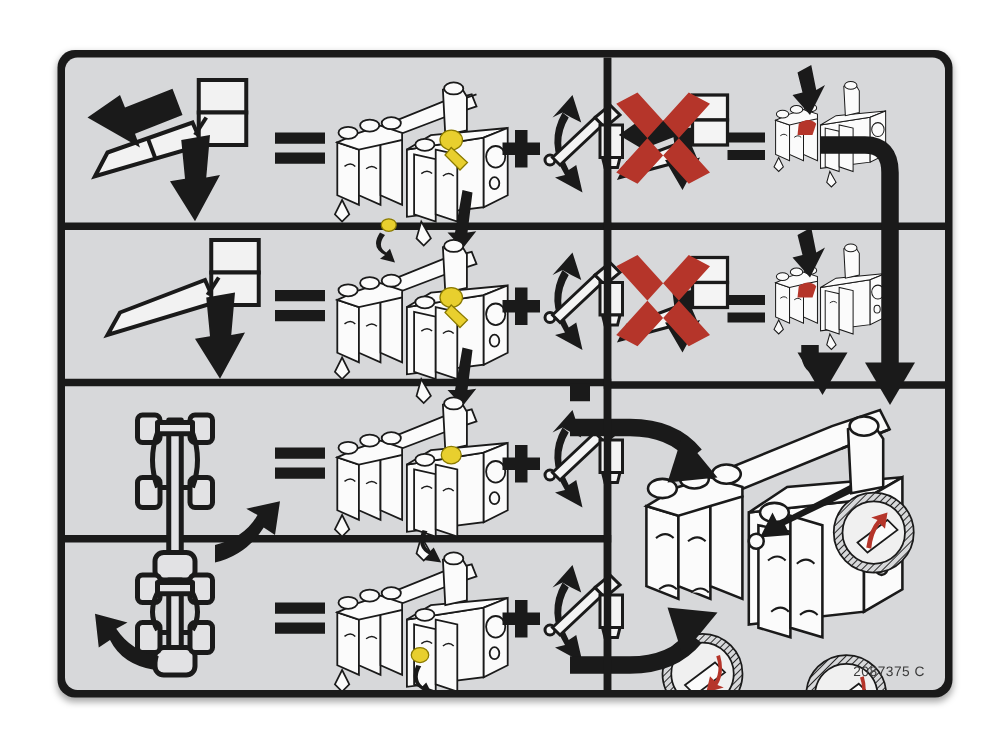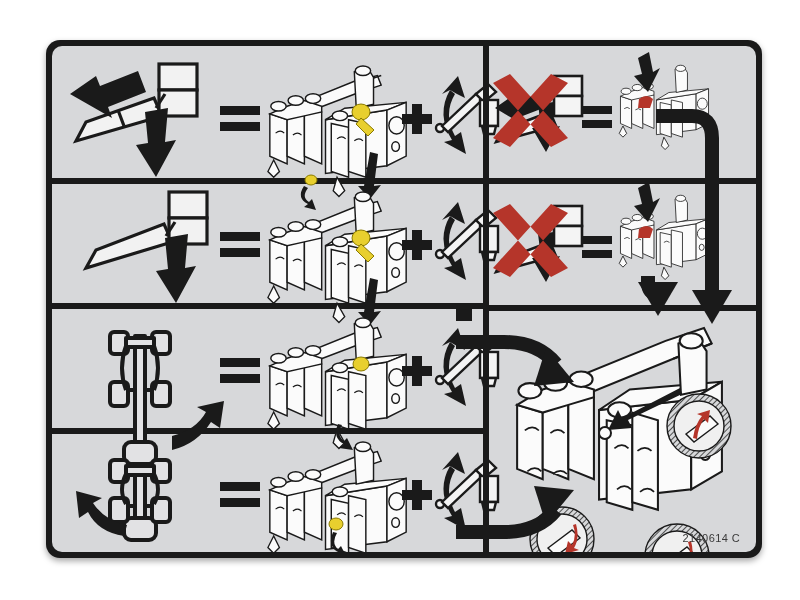--- a/index.html
+++ b/index.html
@@ -545,17 +545,17 @@
           <path d="M586,236 L626,236 L606,270 Z"></path>
           <path d="M494,302 L522,336 L482,340 Z"></path>
           <path d="M494,478 L522,444 L482,440 Z"></path>
         </g>
 
         <g stroke="#1a1a1a" stroke-width="6" stroke-linecap="square">
           <line x1="434" y1="0" x2="434" y2="506"></line>
         </g>
       </svg>
 
-      <div class="partno">2140614 C</div>
+      <div class="partno">2087375 C</div>
     </div>
   </div>
 
 </div>
 
 </body></html>

